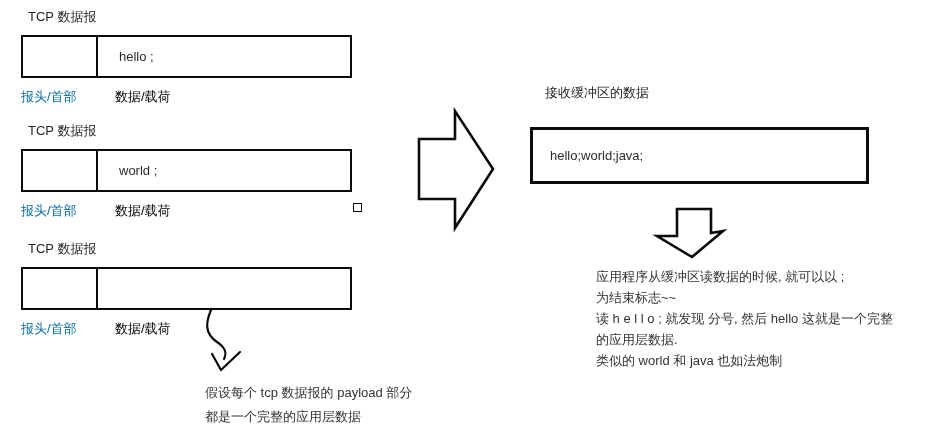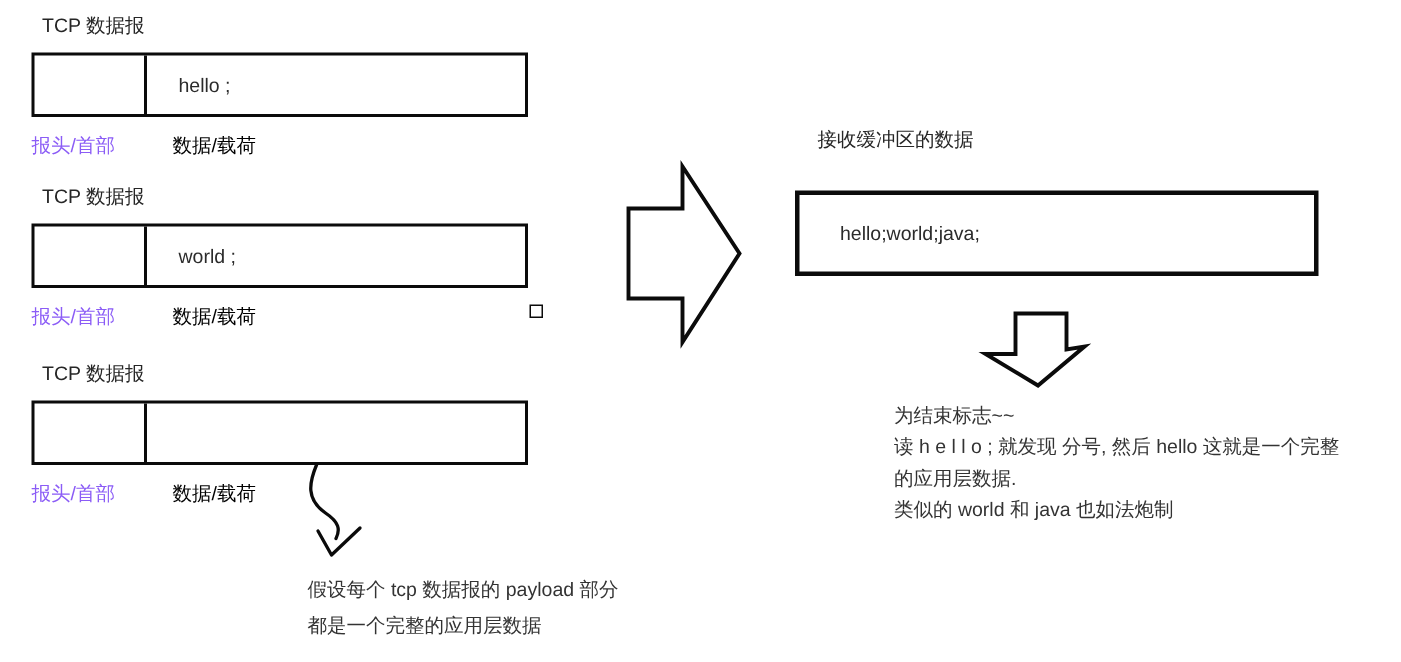--- a/index.html
+++ b/index.html
@@ -33,31 +33,31 @@
   .dg-header-cell {
     width: 73px;
     border-right: 2px solid #0b0b0b;
   }
   .dg-payload-cell {
     flex: 1;
     display: flex; align-items: center;
     padding-left: 21px;
     color: #2b2b2b;
   }
-  .dg-label-header { position: absolute; left: 21px; top: 88px; color: #8b5cf6; }
+  .dg-label-header { position: absolute; left: 21px; top: 88px; color: #0369a1; }
   .dg-label-data   { position: absolute; left: 115px; top: 88px; color: #000000; }
 
   
   .buffer-label { left: 545px; top: 84px; color: #262626; }
   .buffer-box {
     left: 530px; top: 127px;
     width: 316px; height: 51px;
     border: 3px solid #0b0b0b;
     display: flex; align-items: center;
-    padding-left: 27px;
+    padding-left: 17px;
     background: #ffffff;
     color: #2b2b2b;
   }
 
   
   .read-note { left: 596px; top: 266px; line-height: 21px; color: #333333; white-space: nowrap; }
   .payload-note { left: 205px; top: 381px; line-height: 24px; color: #333333; white-space: nowrap; }
 
   
   .square-marker {
@@ -122,19 +122,20 @@
     <path d="M16,2 C11,14 9,25 22,34 C31,40 32,45 29,51" fill="none" stroke="#0b0b0b" stroke-width="2.2" stroke-linecap="round"></path>
     <path d="M17,46 L26,62 L45,44" fill="none" stroke="#0b0b0b" stroke-width="2.2" stroke-linecap="round" stroke-linejoin="round"></path>
   </svg>
 
   <div class="abs payload-note">
     <div>假设每个 tcp 数据报的 payload 部分</div>
     <div>都是一个完整的应用层数据</div>
   </div>
 
   <div class="abs read-note">
+    <div>应用程序从缓冲区读数据的时候, 就可以以 ;</div>
     <div>为结束标志~~</div>
     <div>读 h e l l o ; 就发现 分号, 然后 hello 这就是一个完整</div>
     <div>的应用层数据.</div>
     <div>类似的 world 和 java 也如法炮制</div>
   </div>
 
 </div>
 
 </body></html>

